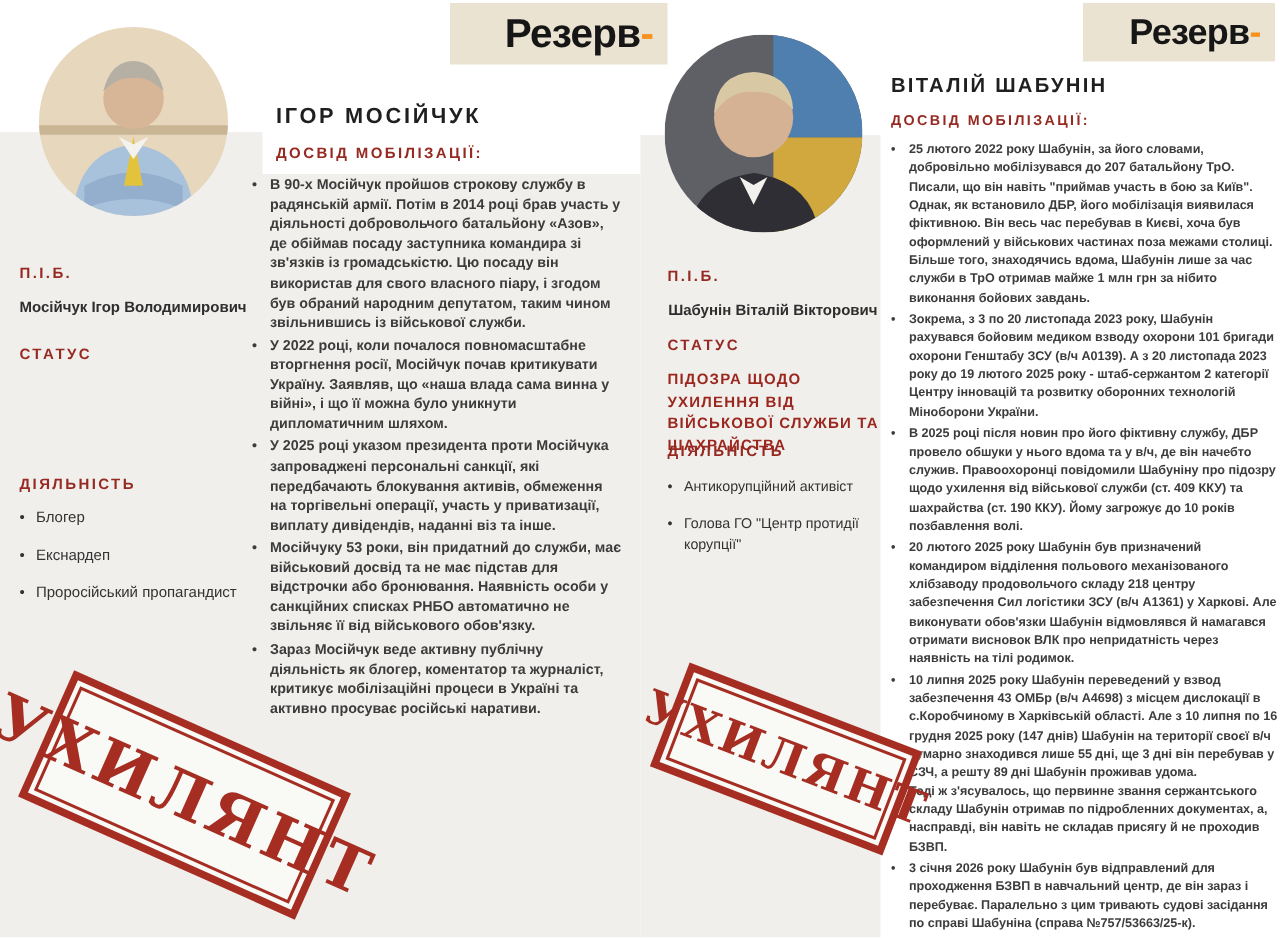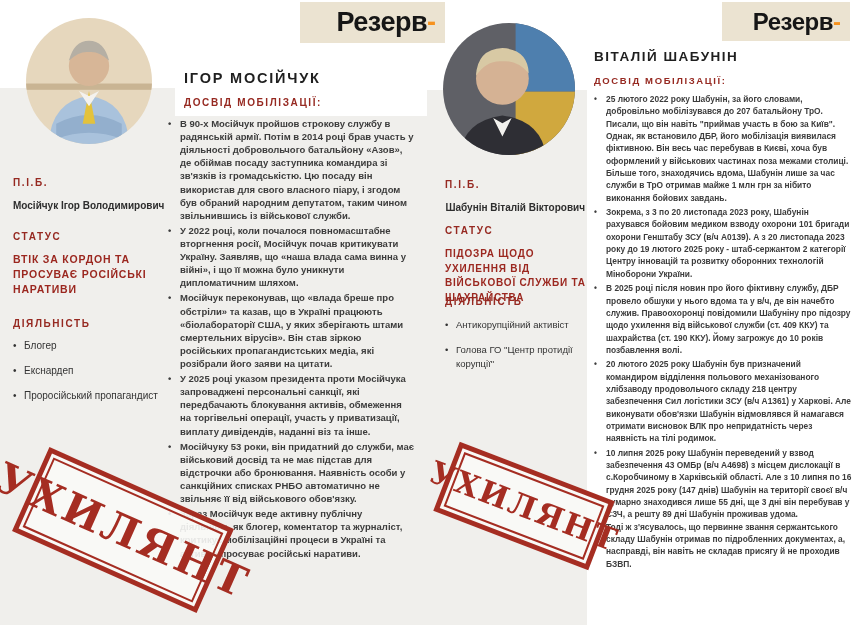--- a/index.html
+++ b/index.html
@@ -105,30 +105,28 @@
       <path d="M34 34 Q38 18 50 18 Q62 18 66 34 Q58 26 50 27 Q42 26 34 34 Z" fill="#b5afa4"></path>
     </svg>
   </div>
 
   <div class="card-title title-left">ІГОР МОСІЙЧУК</div>
   <div class="exp-heading exp-left">ДОСВІД МОБІЛІЗАЦІЇ:</div>
 
   <ul class="exp-list exp-list-left">
     <li>В 90-х Мосійчук пройшов строкову службу в радянській армії. Потім в 2014 році брав участь у діяльності добровольчого батальйону «Азов», де обіймав посаду заступника командира зі зв'язків із громадськістю.  Цю посаду він використав для свого власного піару, і згодом був обраний народним депутатом, таким чином звільнившись із військової служби.</li>
     <li>У 2022 році, коли почалося повномасштабне вторгнення росії, Мосійчук почав критикувати Україну. Заявляв, що «наша влада сама винна у війні», і що її можна було уникнути дипломатичним шляхом.</li>
-    <li>Мосійчук переконував, що «влада бреше про обстріли» та казав, що в Україні працюють «біолабораторії США, у яких зберігають штами смертельних вірусів». Він став зіркою російських пропагандистських медіа, які розібрали його заяви на цитати.</li>
     <li>У 2025 році указом президента проти Мосійчука запроваджені персональні санкції, які передбачають блокування активів, обмеження на торгівельні операції, участь у приватизації, виплату дивідендів, наданні віз та інше.</li>
     <li>Мосійчуку 53 роки, він придатний до служби, має військовий досвід та не має підстав для відстрочки або бронювання. Наявність особи у санкційних списках РНБО автоматично не звільняє її від військового обов'язку.</li>
     <li>Зараз Мосійчук веде активну публічну діяльність як блогер, коментатор та журналіст, критикує мобілізаційні процеси в Україні та активно просуває російські наративи.</li>
   </ul>
 
   <div class="side-label pib-left">П.І.Б.</div>
   <div class="side-name name-left">Мосійчук Ігор Володимирович</div>
   <div class="side-label statuslab-left">СТАТУС</div>
-  <div class="side-status status-left">ВТІК ЗА КОРДОН ТА ПРОСУВАЄ РОСІЙСЬКІ НАРАТИВИ</div>
   <div class="side-label actlab-left">ДІЯЛЬНІСТЬ</div>
   <ul class="act-list act-left">
     <li>Блогер</li>
     <li>Екснардеп</li>
     <li>Проросійський пропагандист</li>
   </ul>
 
   <div class="stamp stamp-left">
     <div class="stamp-inner">УХИЛЯНТ</div>
   </div>
@@ -153,20 +151,21 @@
   <div class="card-title title-right">ВІТАЛІЙ ШАБУНІН</div>
   <div class="exp-heading exp-right">ДОСВІД МОБІЛІЗАЦІЇ:</div>
 
   <ul class="exp-list exp-list-right">
     <li>25 лютого 2022 року Шабунін, за його словами, добровільно мобілізувався до 207 батальйону ТрО. Писали, що він навіть "приймав участь в бою за Київ". Однак, як встановило ДБР, його мобілізація виявилася фіктивною.  Він весь час перебував в Києві, хоча був оформлений у військових частинах поза межами столиці. Більше того, знаходячись вдома, Шабунін лише за час служби в ТрО отримав майже 1 млн грн за нібито виконання бойових завдань.</li>
     <li>Зокрема, з 3 по 20 листопада 2023 року, Шабунін рахувався бойовим медиком взводу охорони 101 бригади охорони Генштабу ЗСУ (в/ч А0139). А з 20 листопада 2023 року до 19 лютого 2025 року - штаб-сержантом 2 категорії Центру інновацій та розвитку оборонних технологій Міноборони України.</li>
     <li>В 2025 році після новин про його фіктивну службу, ДБР провело обшуки у нього вдома та у в/ч, де він начебто служив. Правоохоронці повідомили Шабуніну про підозру щодо ухилення від військової служби (ст. 409 ККУ) та шахрайства (ст. 190 ККУ). Йому загрожує до 10 років позбавлення волі.</li>
     <li>20 лютого 2025 року Шабунін був призначений командиром відділення польового механізованого хлібзаводу продовольчого складу 218 центру забезпечення Сил логістики ЗСУ (в/ч А1361) у Харкові. Але виконувати обов'язки Шабунін відмовлявся й намагався отримати висновок ВЛК про непридатність через наявність на тілі родимок.</li>
     <li>10 липня 2025 року Шабунін переведений у взвод забезпечення 43 ОМБр (в/ч А4698) з місцем дислокації в с.Коробчиному в Харківській області. Але з 10 липня по 16 грудня 2025 року (147 днів) Шабунін на території своєї в/ч сумарно знаходився лише 55 дні, ще 3 дні він перебував у СЗЧ, а решту 89 дні Шабунін проживав удома.
 Тоді ж з'ясувалось, що первинне звання сержантського складу Шабунін отримав по підробленних документах, а, насправді, він навіть не складав присягу й не проходив БЗВП.</li>
+    <li>3 січня 2026 року Шабунін був відправлений для проходження БЗВП в навчальний центр, де він зараз і перебуває. Паралельно з цим тривають судові засідання по справі Шабуніна (справа №757/53663/25-к).</li>
   </ul>
 
   <div class="side-label pib-right">П.І.Б.</div>
   <div class="side-name name-right">Шабунін Віталій Вікторович</div>
   <div class="side-label statuslab-right">СТАТУС</div>
   <div class="side-status status-right">ПІДОЗРА ЩОДО УХИЛЕННЯ ВІД ВІЙСЬКОВОЇ СЛУЖБИ ТА ШАХРАЙСТВА</div>
   <div class="side-label actlab-right">ДІЯЛЬНІСТЬ</div>
   <ul class="act-list act-right">
     <li>Антикорупційний активіст</li>
     <li>Голова ГО "Центр протидії корупції"</li>

